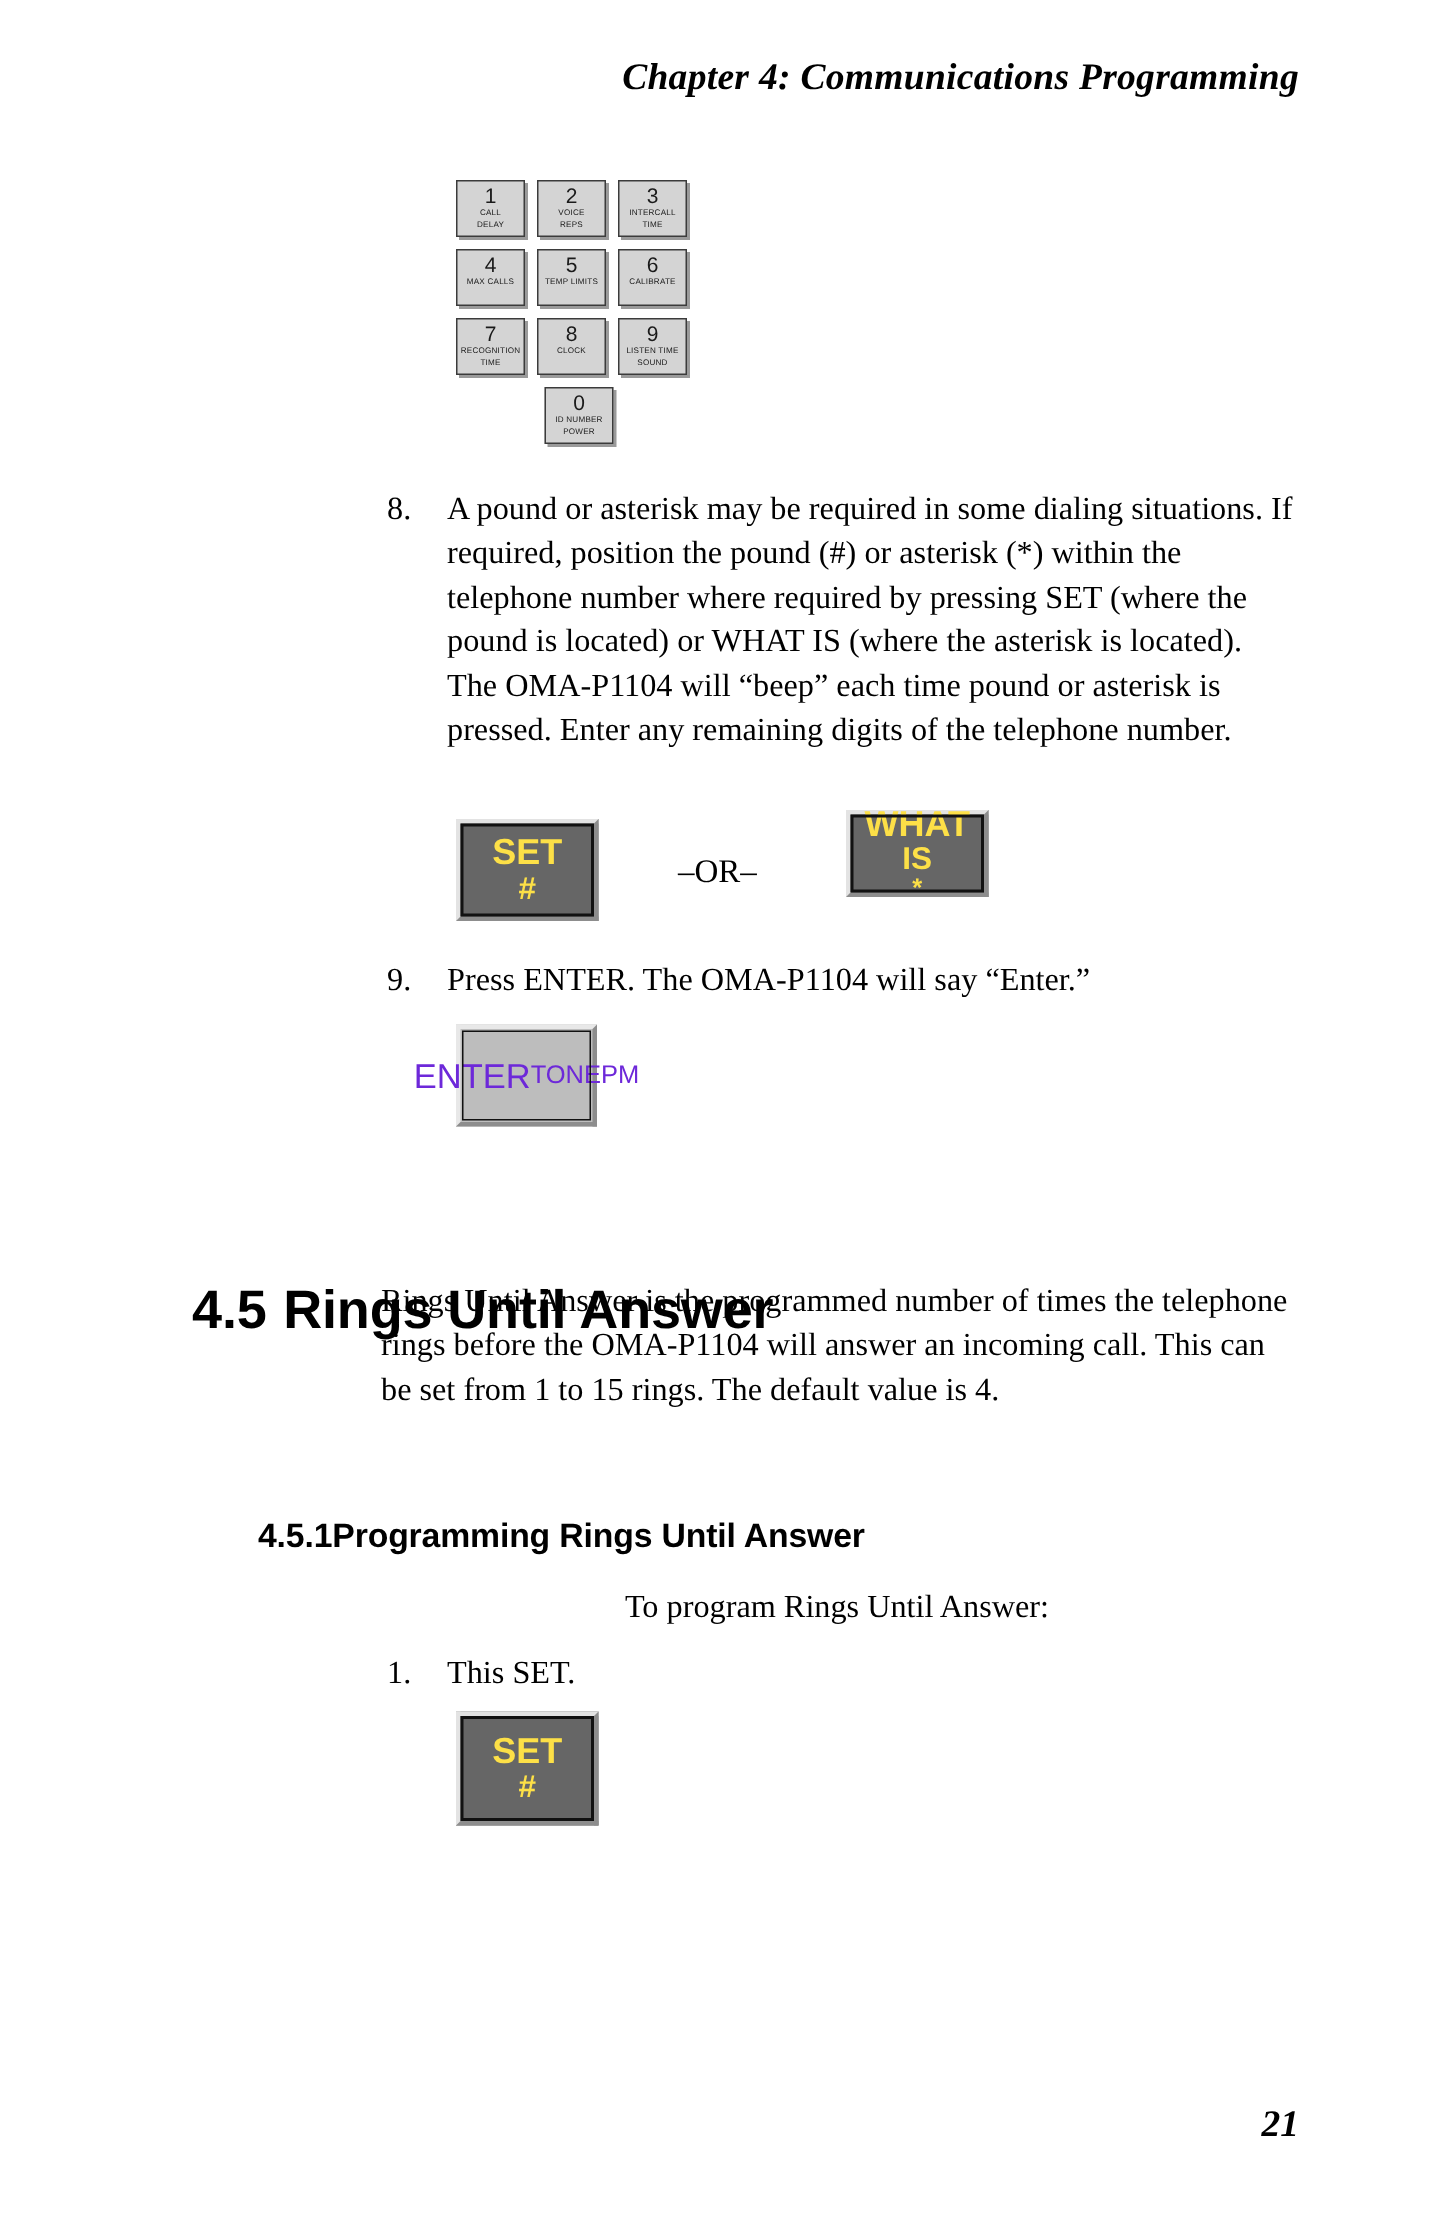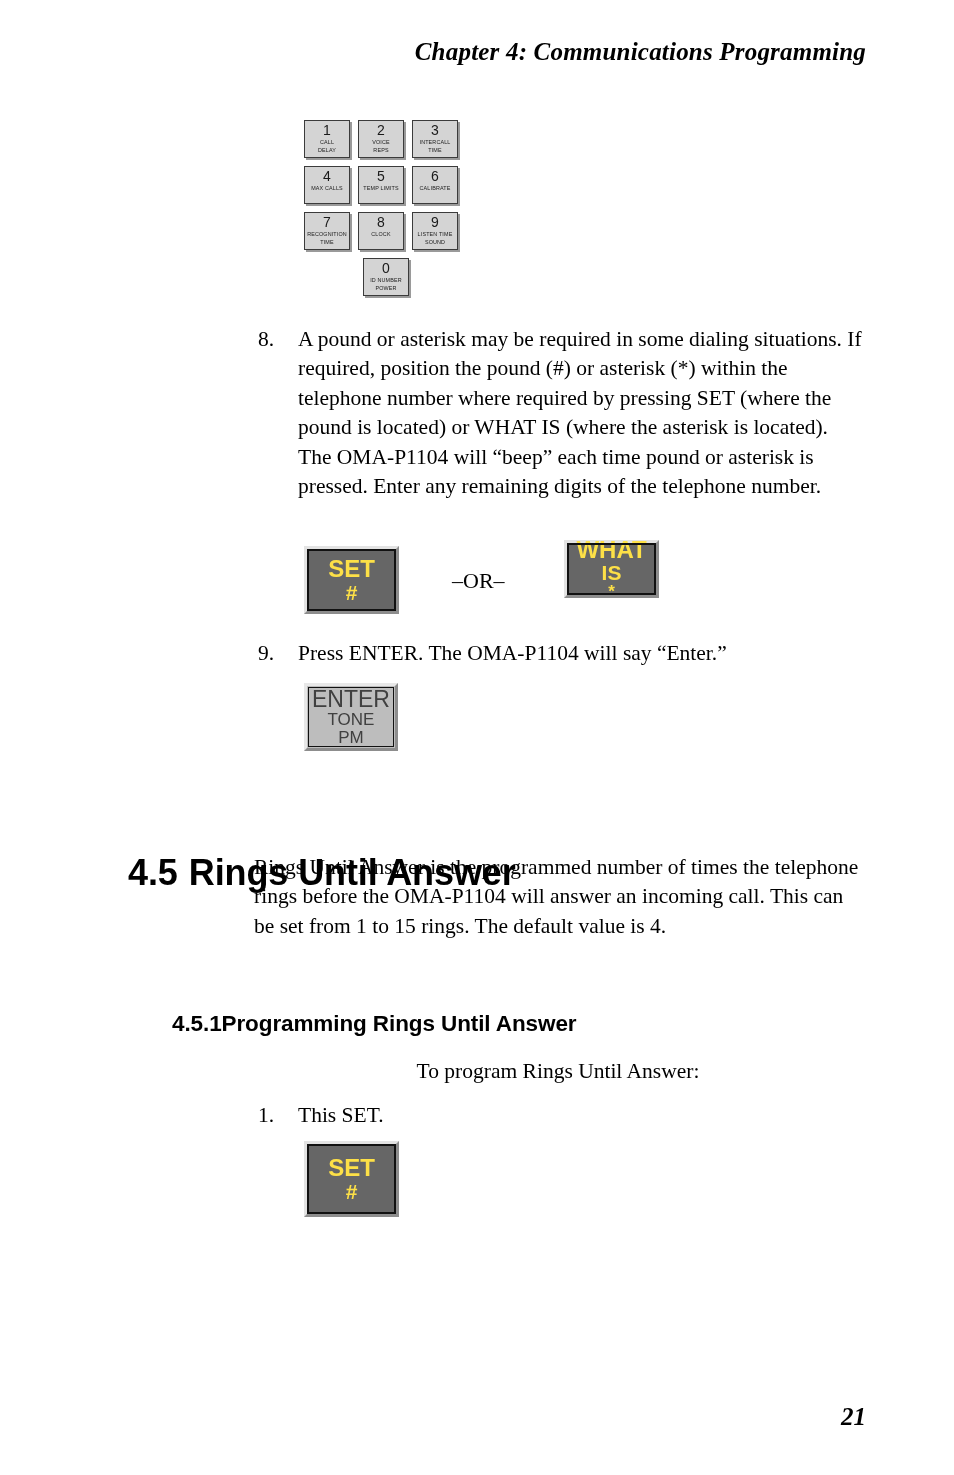--- a/index.html
+++ b/index.html
@@ -141,25 +141,25 @@
     position: absolute;
     box-sizing: border-box;
     background: #bdbdbd;
     border-top: 3px solid #e8e8e8;
     border-left: 3px solid #e8e8e8;
     border-right: 3px solid #8d8d8d;
     border-bottom: 3px solid #8d8d8d;
     outline: 1px solid #111111;
     outline-offset: -5px;
     display: flex;
-    flex-direction: column;
+    flex-direction: row;
     align-items: center;
     justify-content: center;
     font-family: "Liberation Sans", sans-serif;
-    color: #404040;
+    color: #6d28d9;
     line-height: 1.05;
   }
   .btn-light .b-main { font-size: 23px; }
   .btn-light .b-sub  { font-size: 17px; }
   .btn-enter { left: 304px; top: 683px; width: 94px; height: 68px; }
 
   
   .or-label {
     position: absolute;
     left: 452px;

